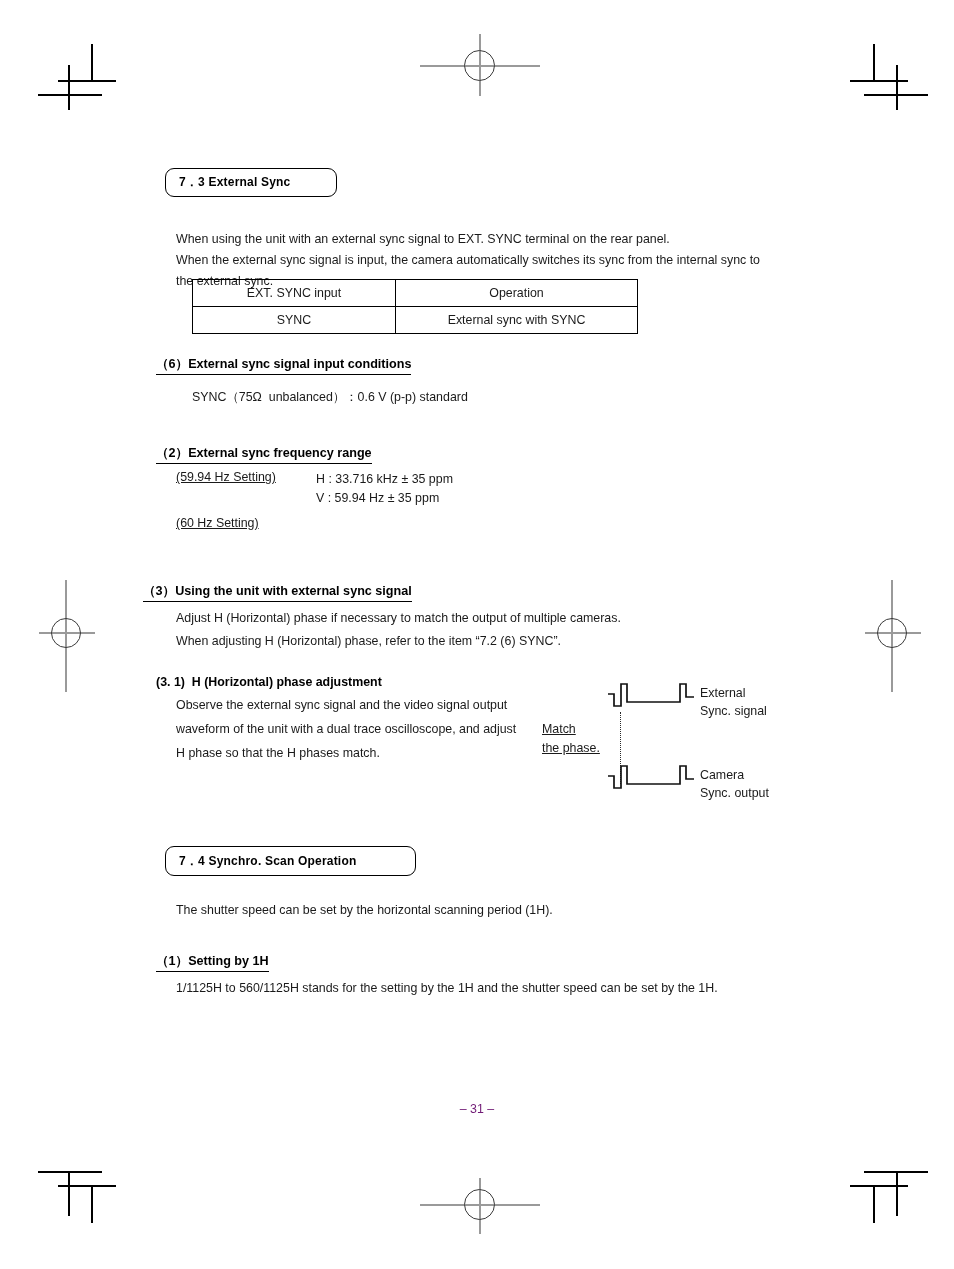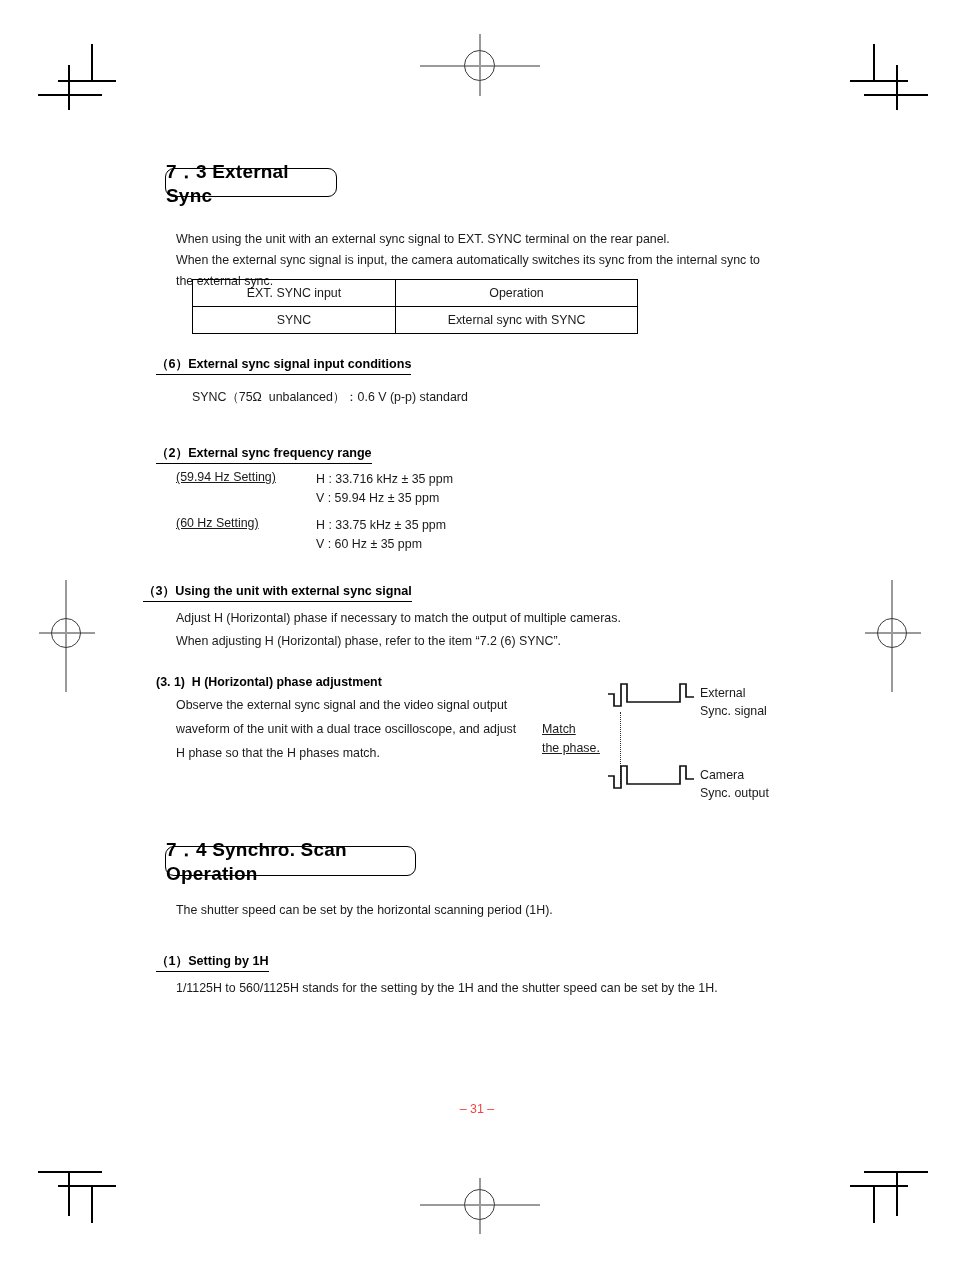--- a/index.html
+++ b/index.html
@@ -41,25 +41,26 @@
   .reg .vbar { width: 1.6px; }
 
   
   .content { position: absolute; left: 0; top: 0; width: 954px; }
 
   .sec-box {
     position: absolute;
     border: 1.3px solid #000000;
     border-radius: 9px;
     box-sizing: border-box;
-    font-size: 19px;
+    font-size: 12px;
     font-weight: bold;
     letter-spacing: 0.2px;
     display: flex;
     align-items: center;
+    padding-left: 13px;
     background: #ffffff;
     color: #000000;
   }
 
   .para {
     position: absolute;
     font-size: 12.4px;
     line-height: 21px;
     color: #1a1a1a;
     white-space: pre-wrap;
@@ -143,21 +144,21 @@
     width: 0;
     border-left: 1.3px dotted #2a2a2a;
   }
 
   .pagenum {
     position: absolute;
     width: 954px;
     left: 0;
     text-align: center;
     font-size: 12.4px;
-    color: #ef4444;
+    color: #701a75;
   }
 </style>
 </head>
 <body>
 
 <div id="page">
 
   <div class="cropmark" style="left:38px; top:30px; width:80px; height:80px;">
     <i style="left:0px;   top:64px; width:64px; height:2px;"></i>
     <i style="left:30px;  top:35px; width:2px;  height:45px;"></i>
@@ -238,22 +239,20 @@
     <div class="sub-head" style="left:156px; top:445px;">（2）External sync frequency range</div>
 
     <div class="freq-grp" style="left:176px; top:470px; width:430px; height:46px;">
       <span class="lbl">(59.94 Hz Setting)</span>
       <span class="vals">H : 33.716 kHz ± 35 ppm
 V : 59.94 Hz ± 35 ppm</span>
     </div>
 
     <div class="freq-grp" style="left:176px; top:516px; width:430px; height:46px;">
       <span class="lbl">(60 Hz Setting)</span>
-      <span class="vals">H : 33.75 kHz ± 35 ppm
-V : 60 Hz ± 35 ppm</span>
     </div>
 
     <div class="sub-head" style="left:143px; top:583px;">（3）Using the unit with external sync signal</div>
 
     <div class="para" style="left:176px; top:608px; width:640px;">Adjust H (Horizontal) phase if necessary to match the output of multiple cameras.</div>
 
     <div class="para" style="left:176px; top:631px; width:640px;">When adjusting H (Horizontal) phase, refer to the item “7.2 (6) SYNC”.</div>
 
     <div class="sub-head-plain" style="left:156px; top:675px;">(3. 1)  H (Horizontal) phase adjustment</div>
 

